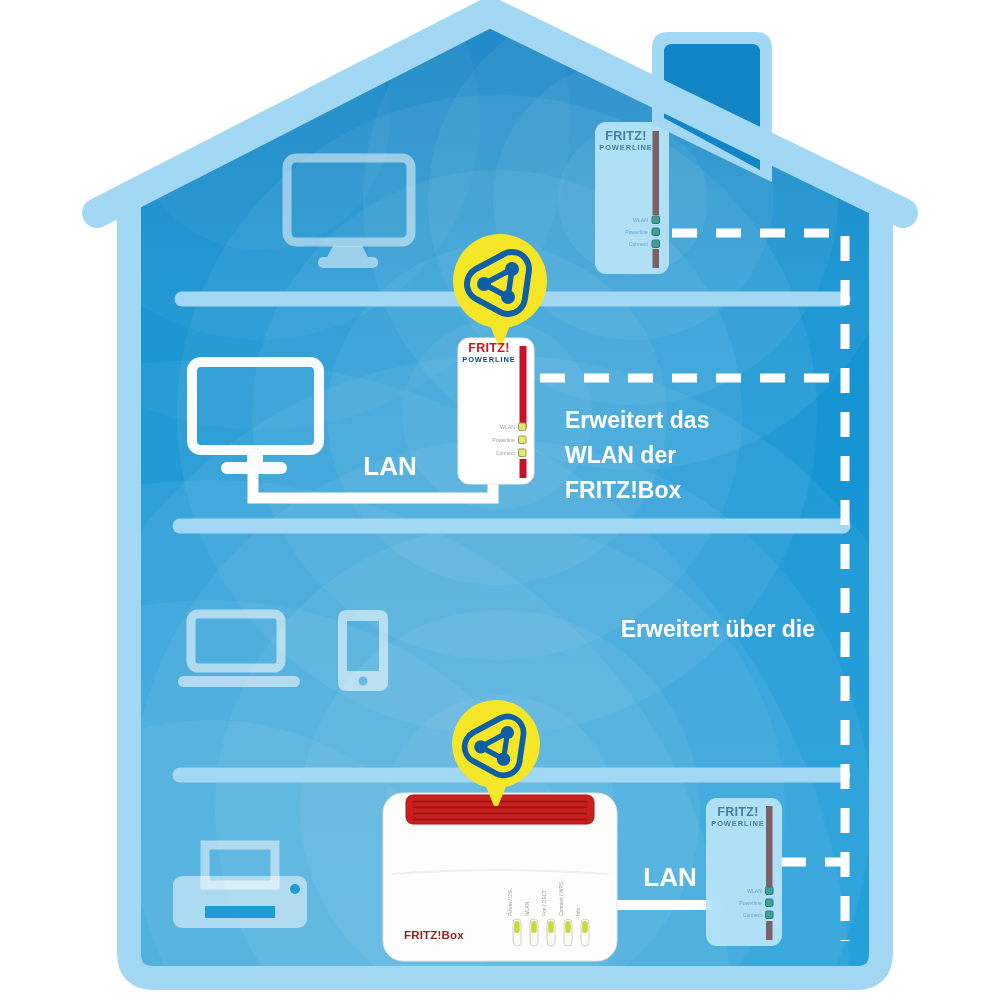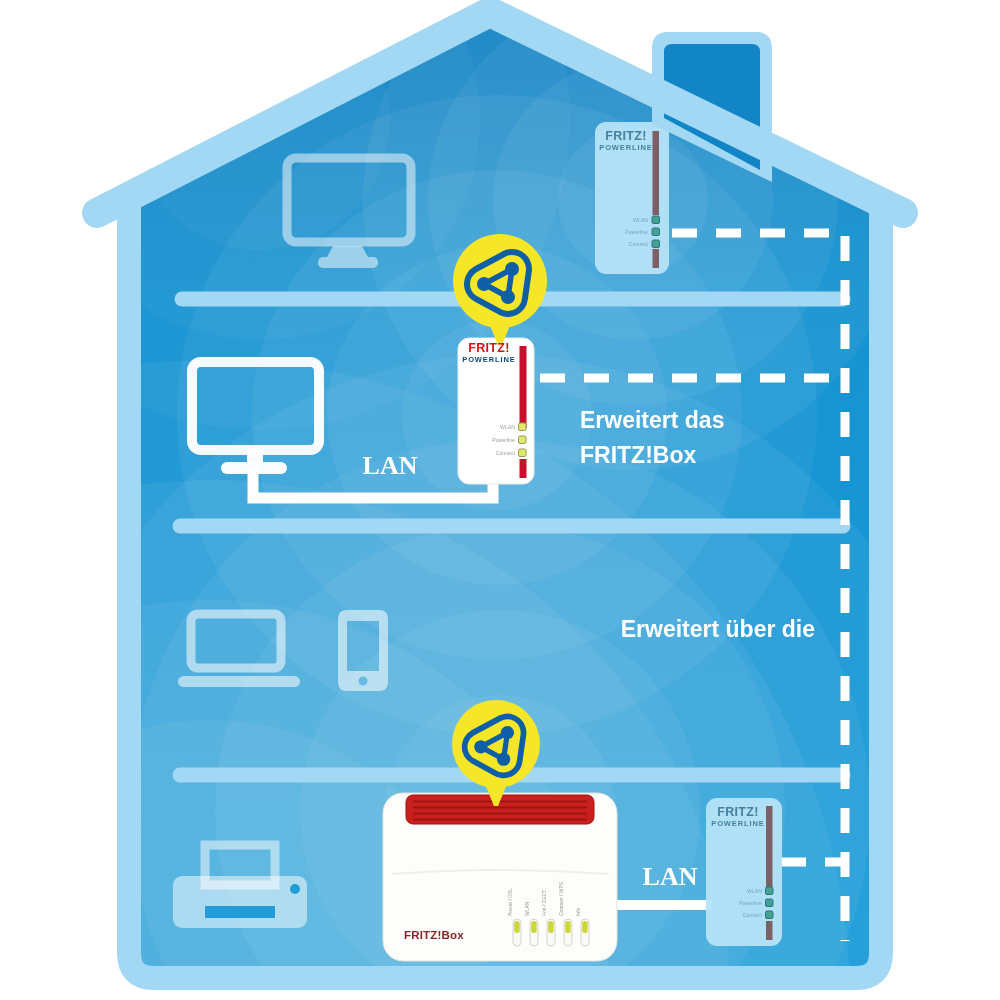--- a/index.html
+++ b/index.html
@@ -2,21 +2,21 @@
 <html><head>
 <meta charset="utf-8">
 <style>
   html,body{margin:0;padding:0;background:#ffffff;}
   #stage{position:relative;width:1000px;height:1000px;overflow:hidden;background:#ffffff;
          font-family:"Liberation Sans",sans-serif;}
   #scene{position:absolute;left:0;top:0;width:1000px;height:1000px;}
   .ov{position:absolute;z-index:5;}
   .ann{color:#ffffff;font-weight:bold;font-size:23px;line-height:35px;}
   .ann span{display:block;}
-  .lan{color:#ffffff;font-weight:bold;font-size:26px;text-align:center;width:84px;font-family:Liberation Serif, serif;}
+  .lan{color:#ffffff;font-weight:bold;font-size:26px;text-align:center;width:84px;}
   .brand{position:absolute;text-align:center;font-weight:bold;font-size:12.5px;letter-spacing:.3px;line-height:12px;}
   .model{position:absolute;text-align:center;font-weight:bold;font-size:7.5px;letter-spacing:.9px;
          text-transform:uppercase;line-height:8px;}
   .led-lbl{position:absolute;width:57px;text-align:right;font-size:10px;line-height:10px;
            transform:scale(.52);transform-origin:100% 50%;}
   .main-led{color:#a0a09a;}
   .tint-led{color:#6fa6c6;}
   .main-brand{color:#d51317;}
   .main-model{color:#0a4a7e;}
   .tint-brand{color:#46809f;}
@@ -202,22 +202,23 @@
 
   <g>
     <path d="M 652,124 L 652,48 Q 652,32 668,32 L 756,32 Q 772,32 772,48 L 772,182 Z" fill="#a2d8f3"></path>
     <path d="M 664,118 L 664,52 Q 664,44 672,44 L 752,44 Q 760,44 760,52 L 760,170 Z" fill="#1285c6"></path>
   </g>
 
   <path d="M 97,213 L 490,12 L 903,213" fill="none" stroke="#a2d8f3" stroke-width="30" stroke-linecap="round" stroke-linejoin="round"></path>
   <path d="M 129,199 L 129,953 Q 129,978 154,978 L 856,978 Q 881,978 881,953 L 881,199" fill="none" stroke="#a2d8f3" stroke-width="24" stroke-linejoin="round"></path>
 </svg>
 
-<div class="ov ann" style="left:580px;top:403px;width:235px;text-align:left;">
+<div class="ov ann" style="left:565px;top:403px;width:235px;text-align:left;">
   <span>Erweitert das</span>
+  <span>WLAN der</span>
   <span>FRITZ!Box</span>
 </div>
 
 <div class="ov ann" style="left:500px;top:613px;width:315px;text-align:right;line-height:33px;">
   <span>Erweitert über die</span>
 </div>
 
 <div class="ov lan" style="left:348px;top:451px;">LAN</div>
 <div class="ov lan" style="left:628px;top:862px;">LAN</div>
 

